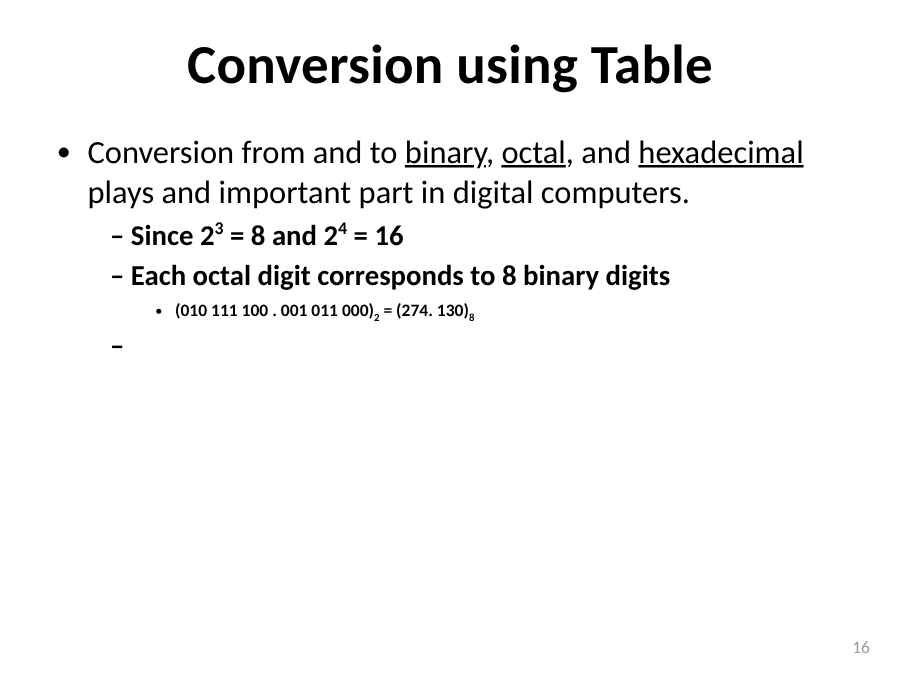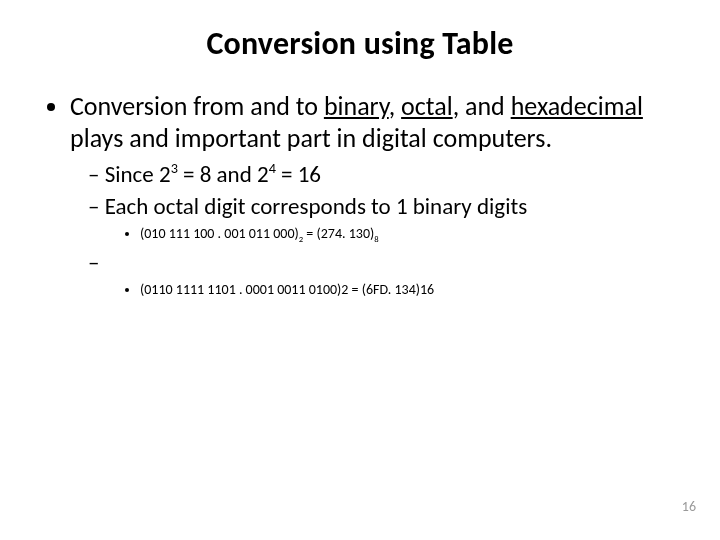--- a/index.html
+++ b/index.html
@@ -15,38 +15,39 @@
   .slide {
     position: relative;
     width: 720px;
     height: 540px;
     box-sizing: border-box;
     padding: 20px 40px 30px 40px;
   }
   .title {
     text-align: center;
     font-weight: 700;
-    font-size: 32px;
+    font-size: 44px;
     margin: 4px 0 28px 0;
     letter-spacing: 0.2px;
   }
   ul.lvl1 {
     list-style: disc;
     margin: 0;
     padding-left: 30px;
   }
   ul.lvl1 > li {
     font-size: 26px;
     line-height: 1.22;
     margin-bottom: 12px;
   }
   ul.lvl2 {
     list-style: none;
     margin: 6px 0 0 0;
     padding-left: 18px;
+    font-weight: bold;
   }
   ul.lvl2 > li {
     font-size: 23px;
     line-height: 1.28;
     margin-bottom: 2px;
   }
   ul.lvl2 > li::before {
     content: "– ";
   }
   ul.lvl3 {
@@ -66,53 +67,48 @@
     line-height: 0;
   }
   .sub {
     font-size: 0.62em;
     vertical-align: sub;
     line-height: 0;
   }
   .pagenum {
     position: absolute;
     right: 24px;
-    bottom: 25px;
+    bottom: 14px;
     font-size: 14px;
     color: #9a9a9a;
   }
 </style>
 </head>
 <body>
 
 <div class="slide">
 
   <div class="title">Conversion using Table</div>
 
   <ul class="lvl1">
     <li>
       <span>Conversion from and to </span><span class="u">binary</span><span>, </span><span class="u">octal</span><span>, and </span><span class="u">hexadecimal</span><span> plays and important part in digital computers.</span>
 
       <ul class="lvl2">
         <li>
           <span>Since 2</span><span class="sup">3</span><span> = 8 and 2</span><span class="sup">4</span><span> = 16</span>
         </li>
         <li>
-          <span>Each octal digit corresponds to 1 binary digits</span>
+          <span>Each octal digit corresponds to 8 binary digits</span>
           <ul class="lvl3">
             <li>
               <span>(010  111 100 . 001 011 000)</span><span class="sub">2</span><span> = (274. 130)</span><span class="sub">8</span>
             </li>
           </ul>
         </li>
         <li>
-          <ul class="lvl3">
-            <li>
-              <span>(0110  1111 1101 . 0001 0011 0100)2 = (6FD. 134)16</span>
-            </li>
-          </ul>
         </li>
       </ul>
     </li>
   </ul>
 
   <div class="pagenum">16</div>
 </div>
 
 </body></html>

